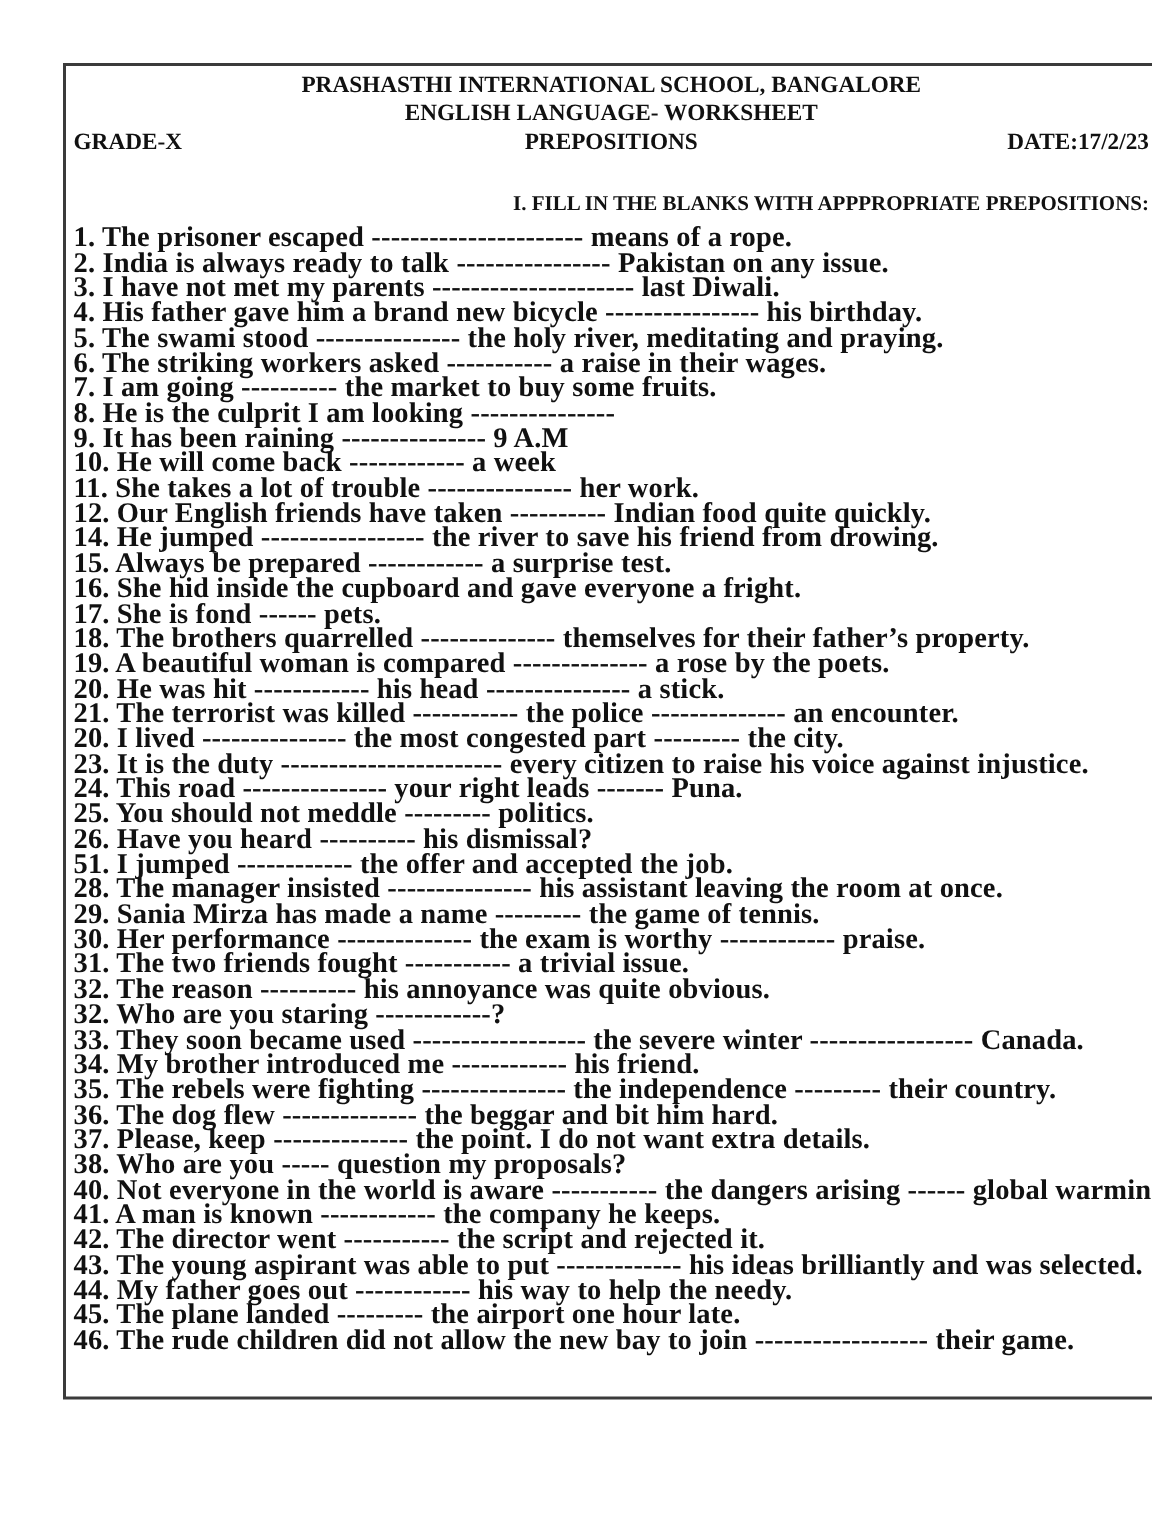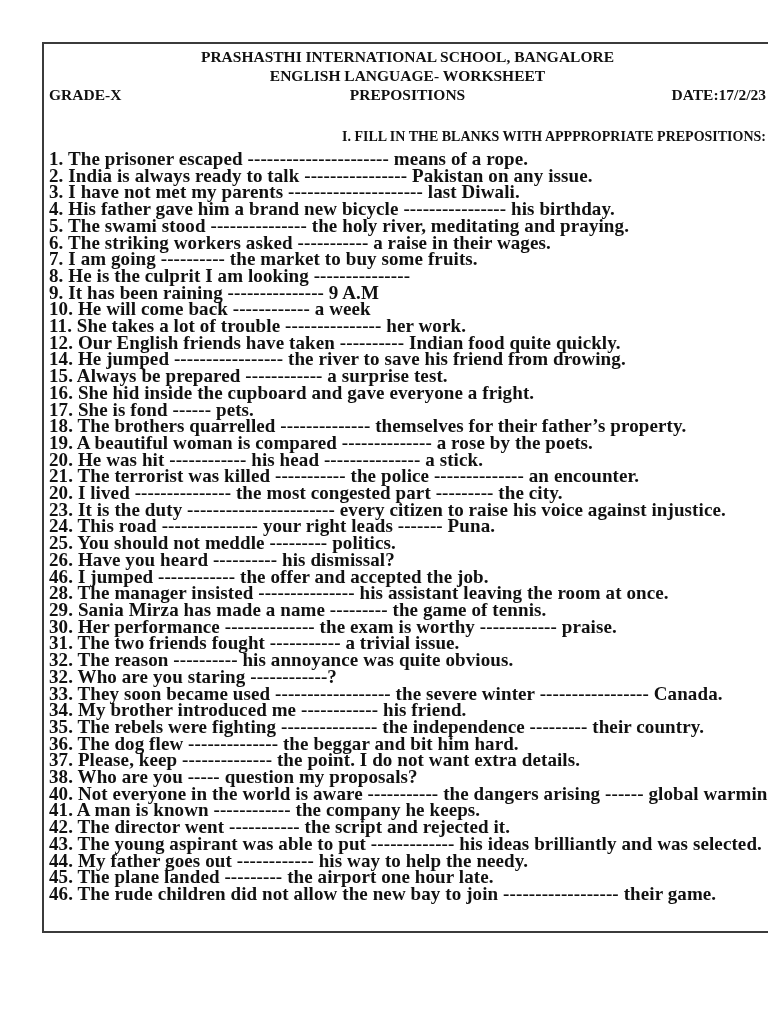--- a/index.html
+++ b/index.html
@@ -99,21 +99,21 @@
         <div class="q-line">17. She is fond ------ pets.</div>
         <div class="q-line">18. The brothers quarrelled -------------- themselves for their father’s property.</div>
         <div class="q-line">19. A beautiful woman is compared -------------- a rose by the poets.</div>
         <div class="q-line">20. He was hit ------------ his head --------------- a stick.</div>
         <div class="q-line">21. The terrorist was killed ----------- the police -------------- an encounter.</div>
         <div class="q-line">20. I lived --------------- the most congested part --------- the city.</div>
         <div class="q-line">23. It is the duty ----------------------- every citizen to raise his voice against injustice.</div>
         <div class="q-line">24. This road --------------- your right leads ------- Puna.</div>
         <div class="q-line">25. You should not meddle --------- politics.</div>
         <div class="q-line">26. Have you heard ---------- his dismissal?</div>
-        <div class="q-line">46. I jumped ------------ the offer and accepted the job.</div>
+        <div class="q-line">51. I jumped ------------ the offer and accepted the job.</div>
         <div class="q-line">28. The manager insisted --------------- his assistant leaving the room at once.</div>
         <div class="q-line">29. Sania Mirza has made a name --------- the game of tennis.</div>
         <div class="q-line">30. Her performance -------------- the exam is worthy ------------ praise.</div>
         <div class="q-line">31. The two friends fought ----------- a trivial issue.</div>
         <div class="q-line">32. The reason ---------- his annoyance was quite obvious.</div>
         <div class="q-line">32. Who are you staring ------------?</div>
         <div class="q-line">33. They soon became used ------------------ the severe winter ----------------- Canada.</div>
         <div class="q-line">34. My brother introduced me ------------ his friend.</div>
         <div class="q-line">35. The rebels were fighting --------------- the independence --------- their country.</div>
         <div class="q-line">36. The dog flew -------------- the beggar and bit him hard.</div>

